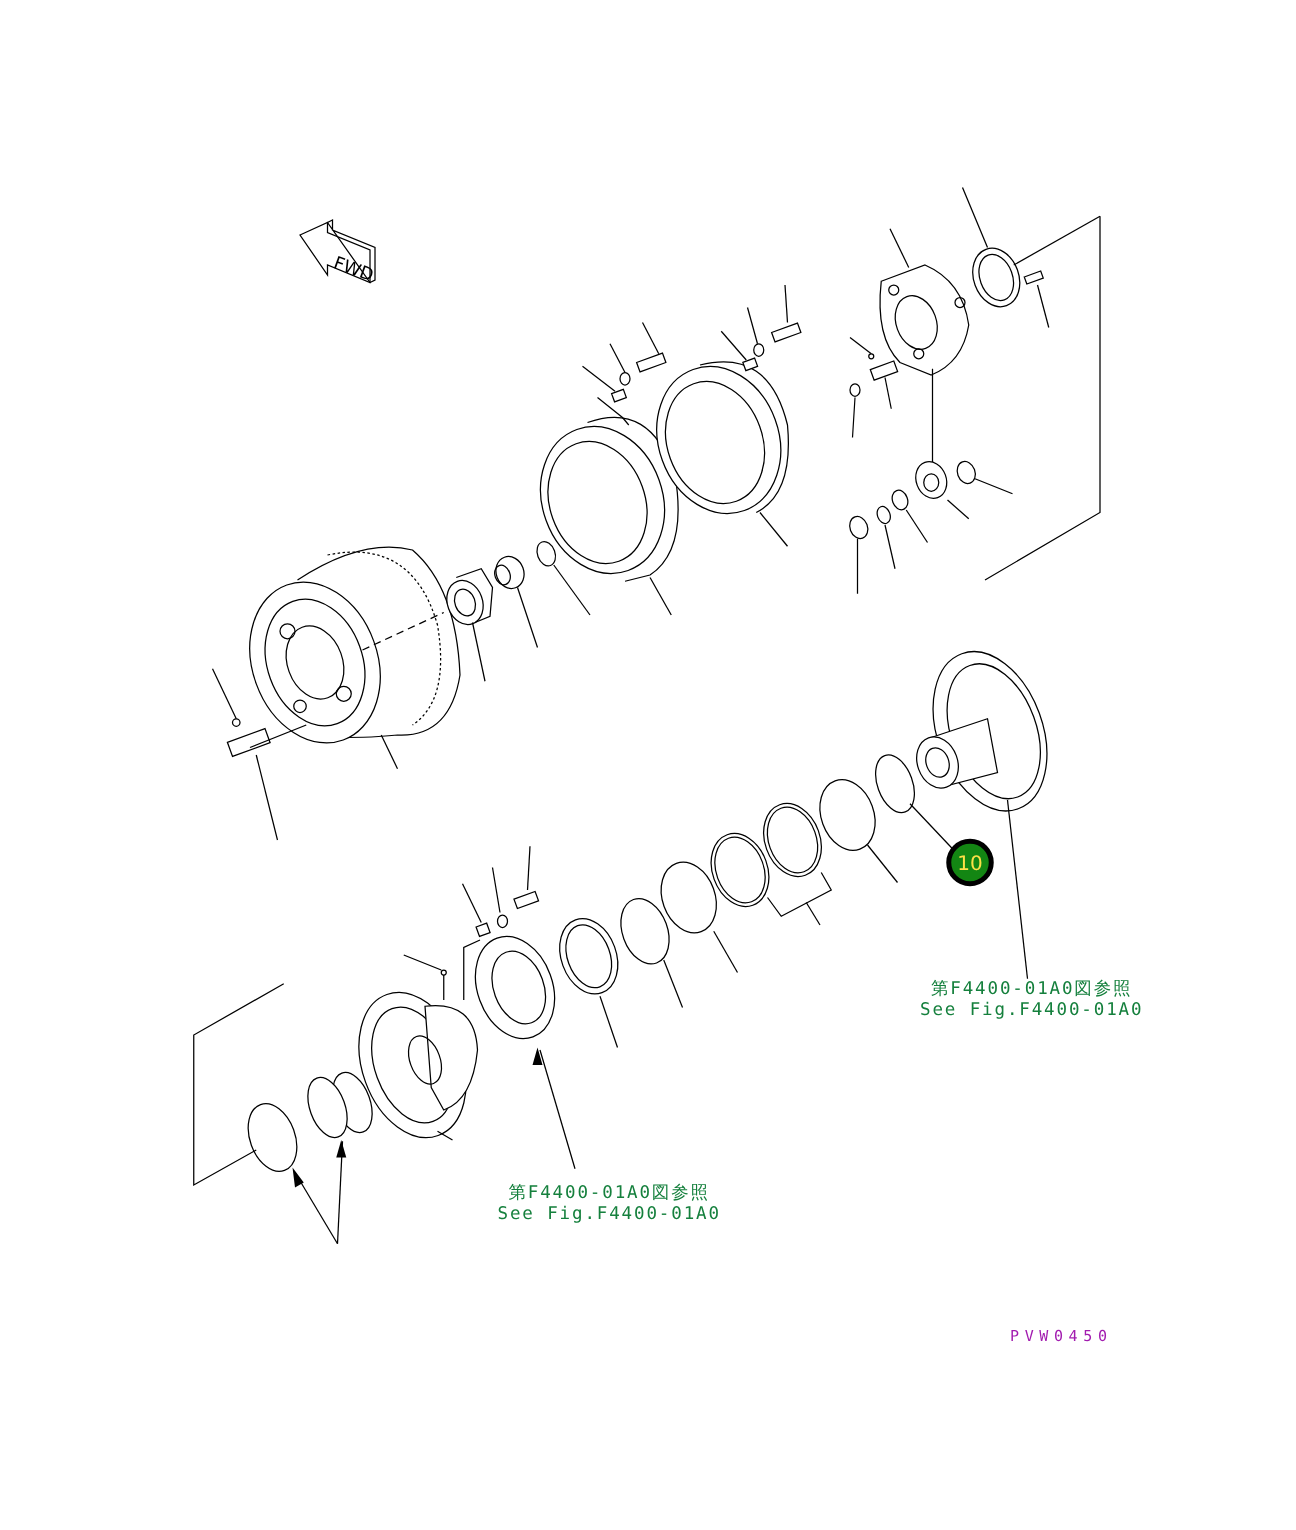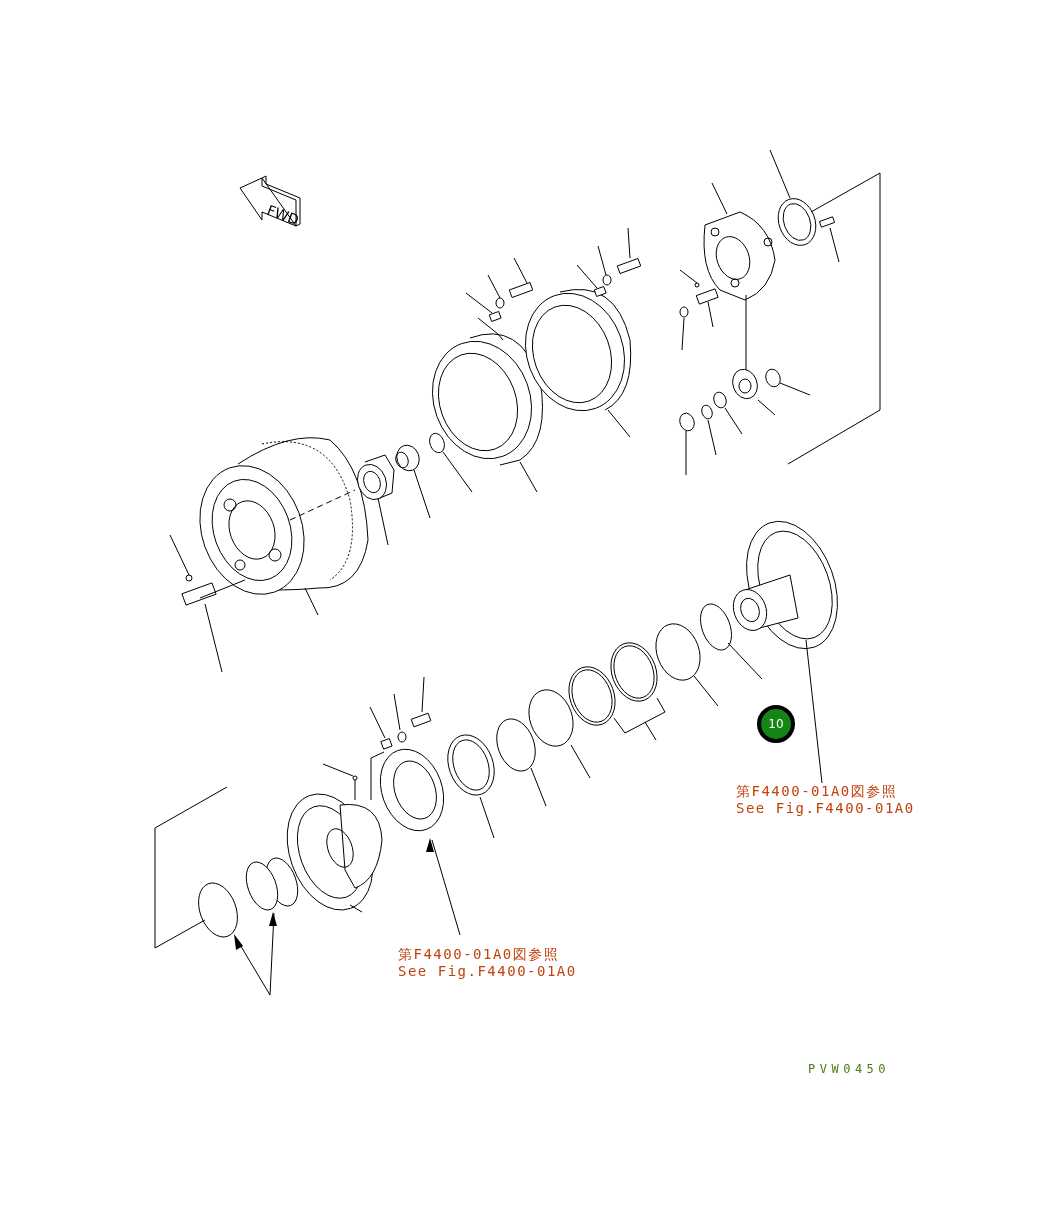--- a/index.html
+++ b/index.html
@@ -4,26 +4,26 @@
   <style>
     html, body { margin: 0; padding: 0; background: #ffffff; }
     body { width: 1037px; height: 1224px; position: relative; overflow: hidden;
            font-family: "DejaVu Sans Mono", "Liberation Mono", monospace; }
     #canvas { position: absolute; left: 0; top: 0; width: 1037px; height: 1224px; }
     svg.art { position: absolute; left: 0; top: 0; }
     svg.art * { vector-effect: non-scaling-stroke; }
     .ln { stroke: #000; stroke-width: 1; fill: none; }
     .pt { stroke: #000; stroke-width: 1; fill: #fff; }
     .dash { stroke: #000; stroke-width: 1; fill: none; stroke-dasharray: 6 4; }
-    .ref { position: absolute; color: #c2410c; font-size: 14px; letter-spacing: 1.5px; line-height: 17px; white-space: nowrap; }
+    .ref { position: absolute; color: #15803d; font-size: 14px; letter-spacing: 1.5px; line-height: 17px; white-space: nowrap; text-align: center; }
     .ref span { display: block; }
-    .code { position: absolute; left: 808px; top: 1062px; font-size: 12px; letter-spacing: 4.5px; color: #4d7c0f; }
-    .callout { position: absolute; left: 757px; top: 705px; width: 30px; height: 30px; border-radius: 50%;
-               background: #138613; border: 4px solid #000; color: #ffffff; font-family: "DejaVu Sans", sans-serif;
-               font-size: 12px; display: flex; align-items: center; justify-content: center; cursor: pointer; }
+    .code { position: absolute; left: 808px; top: 1062px; font-size: 12px; letter-spacing: 4.5px; color: #a21caf; }
+    .callout { position: absolute; left: 757px; top: 671px; width: 30px; height: 30px; border-radius: 50%;
+               background: #138613; border: 4px solid #000; color: #fde047; font-family: "DejaVu Sans", sans-serif;
+               font-size: 16px; display: flex; align-items: center; justify-content: center; cursor: pointer; }
     .fwd-label { font-family: "DejaVu Sans", sans-serif; }
   </style>
 </head>
 <body>
 
 <div id="canvas">
 
   <svg class="art" width="1037" height="1224" viewBox="0 0 1037 1224">
 
     <g>

